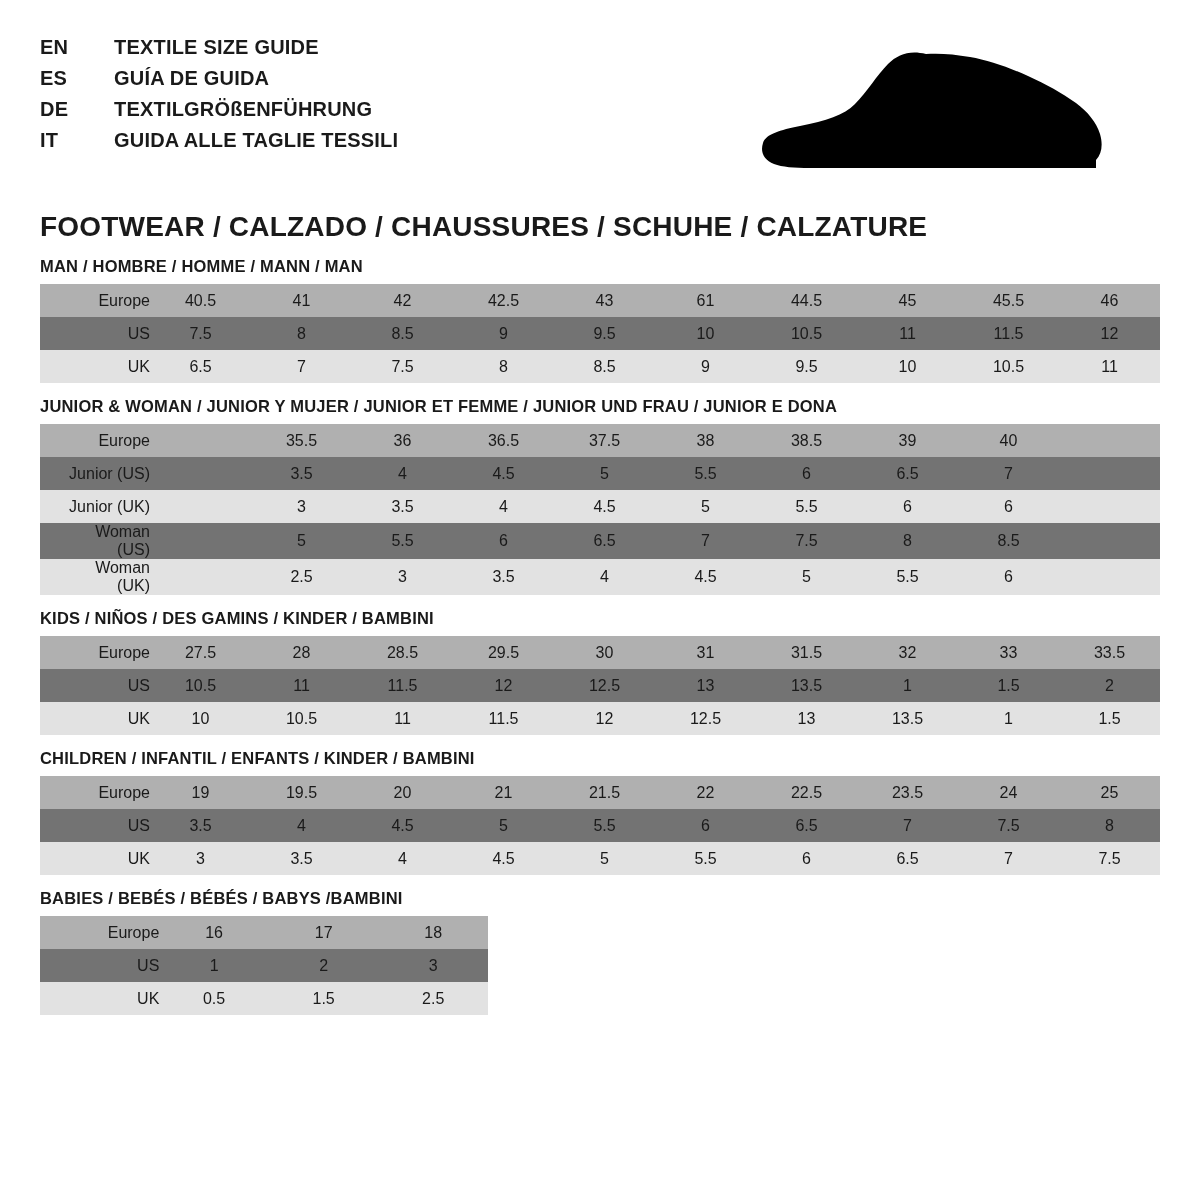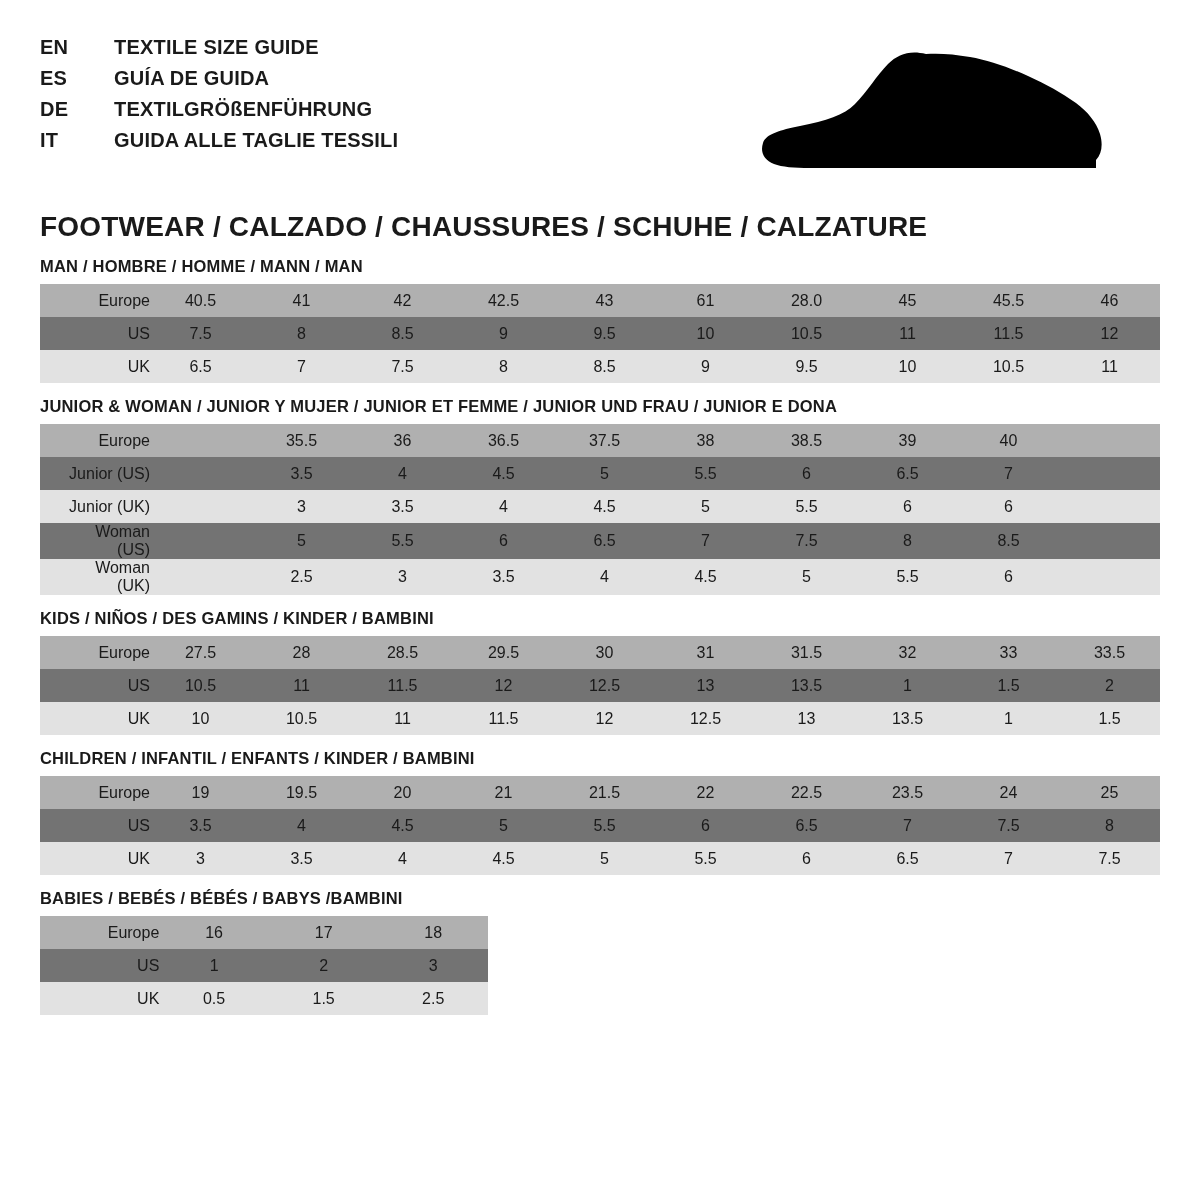--- a/index.html
+++ b/index.html
@@ -172,21 +172,21 @@
       </colgroup>
       <tbody>
           <tr class="head">
         <td class="label">Europe</td>
         <td>40.5</td>
         <td>41</td>
         <td>42</td>
         <td>42.5</td>
         <td>43</td>
         <td>61</td>
-        <td>28.0</td>
+        <td>44.5</td>
         <td>45</td>
         <td>45.5</td>
         <td>46</td>
       </tr>
       <tr class="odd">
         <td class="label">US</td>
         <td>7.5</td>
         <td>8</td>
         <td>8.5</td>
         <td>9</td>

